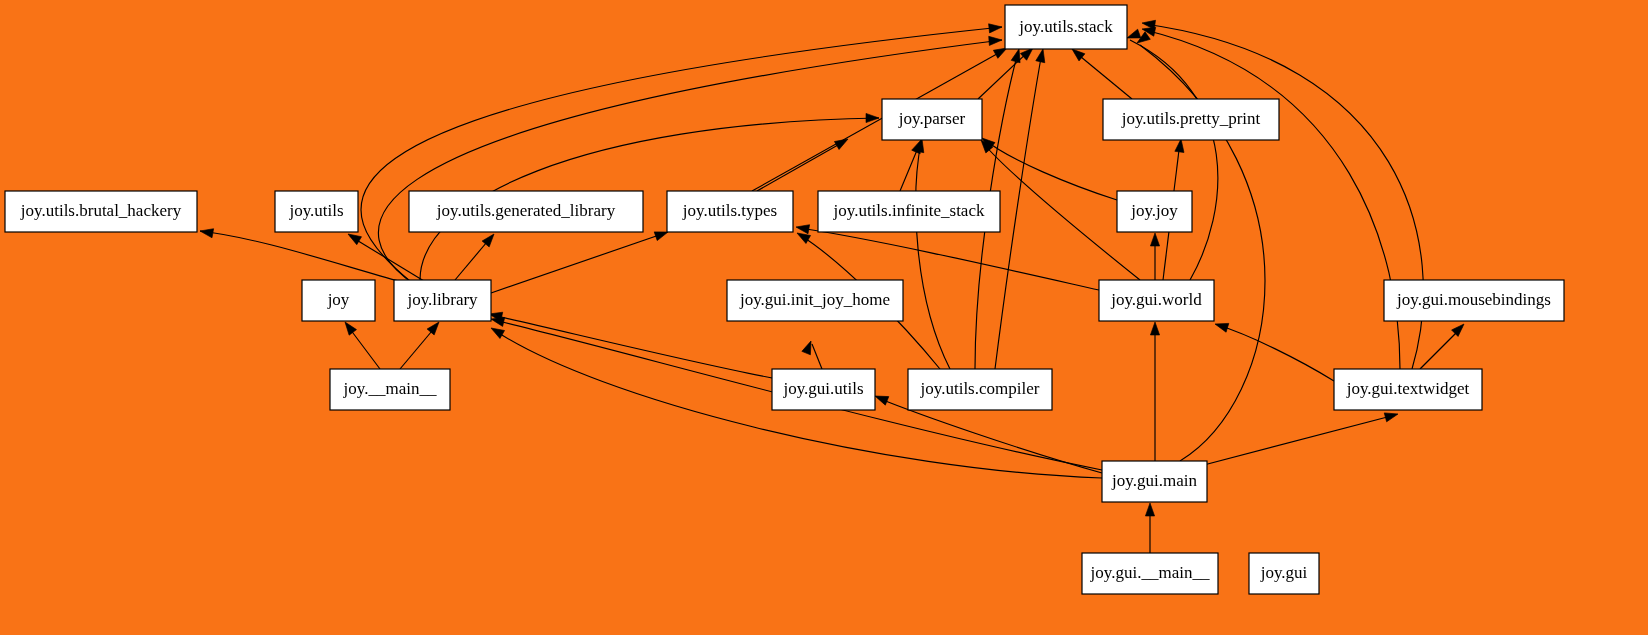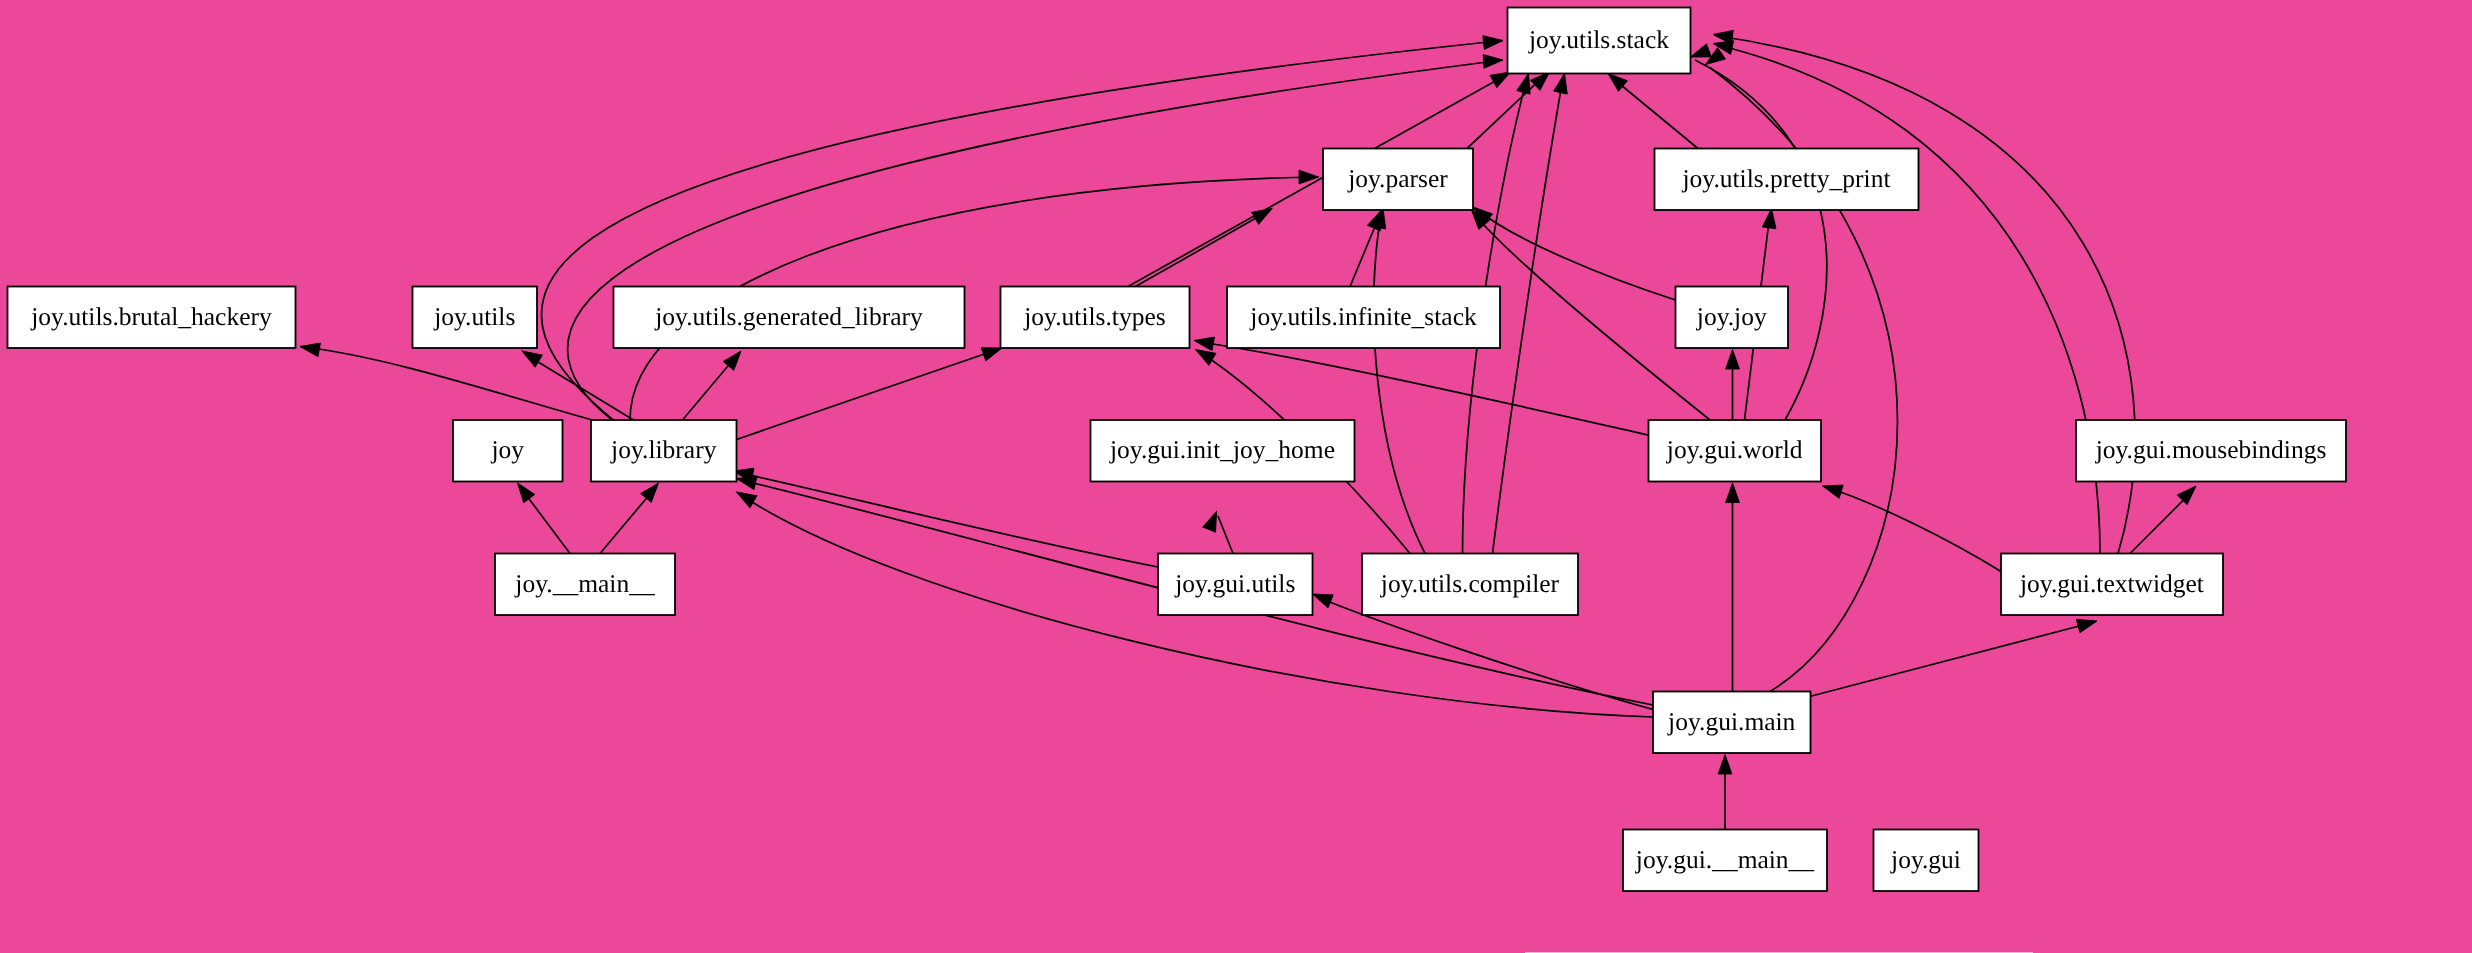--- a/index.html
+++ b/index.html
@@ -4,21 +4,21 @@
 <style>
   html, body {
     margin: 0;
     padding: 0;
     background: #ffffff;
   }
   #graph-root {
     position: relative;
     width: 1648px;
     height: 635px;
-    background: #ec4899;
+    background: #f97316;
     font-family: "Liberation Serif", "DejaVu Serif", serif;
     overflow: hidden;
   }
   svg.graph-canvas {
     position: absolute;
     left: 0;
     top: 0;
     width: 1648px;
     height: 635px;
   }

